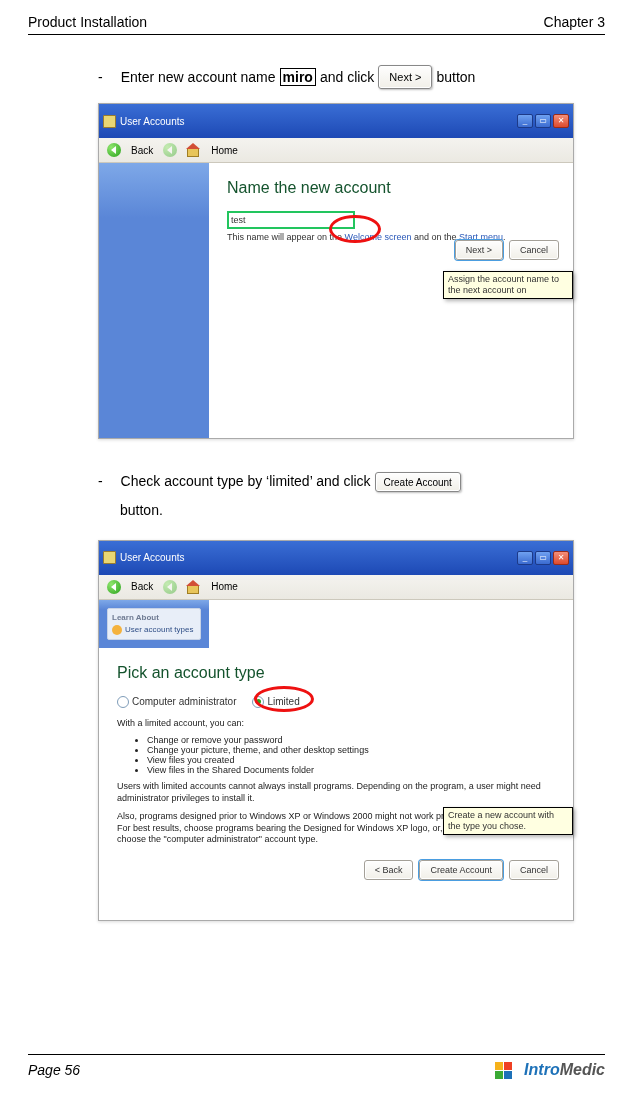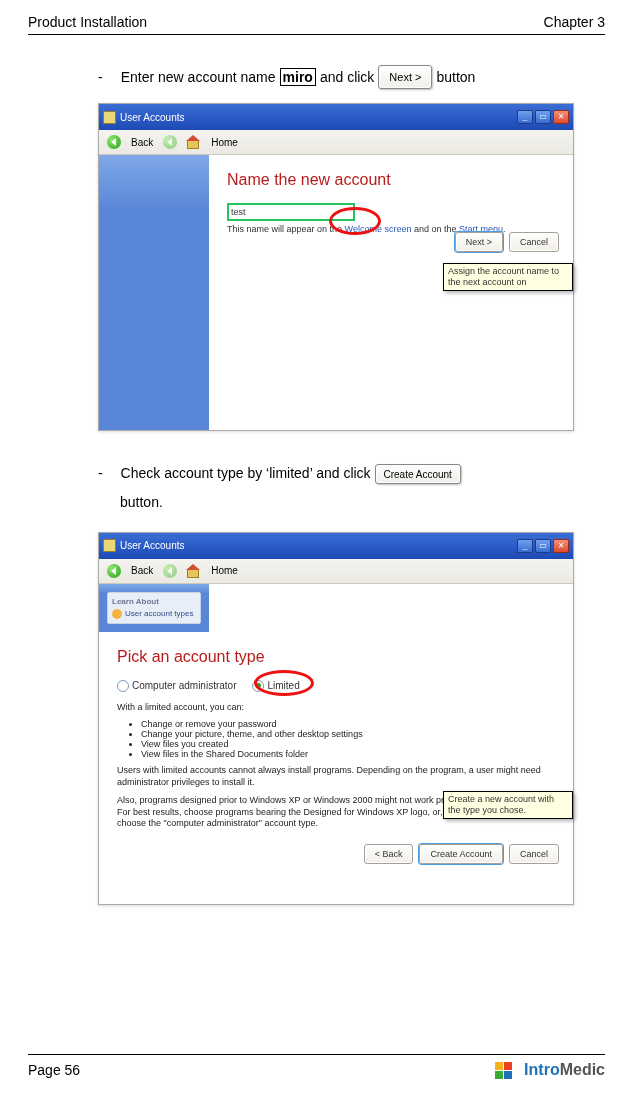--- a/index.html
+++ b/index.html
@@ -76,21 +76,21 @@
   .screenshot {
     width: 474px;
     border: 1px solid #aaa;
     box-shadow: 0 1px 3px rgba(0,0,0,.15);
     margin-bottom: 28px;
     position: relative;
     background: #fff;
     font-size: 10px;
   }
   .titlebar {
-    height: 26px;
+    height: 34px;
     background: linear-gradient(#3a6ed5, #1d49b5);
     display: flex;
     align-items: center;
     padding: 0 4px;
     justify-content: space-between;
   }
   .titlebar-left {
     display: flex;
     align-items: center;
     gap: 4px;
@@ -174,21 +174,21 @@
     display:flex; align-items:center; gap:3px;
   }
   .qicon{width:10px;height:10px;border-radius:50%;background:#f4b23e;display:inline-block;position:relative;}
   .main-panel {
     flex: 1;
     padding: 16px 14px 10px 18px;
     position: relative;
     color: #333;
   }
   .main-title {
-    color: #b91c1c;
+    color: #14532d;
     font-size: 16px;
     font-family: Tahoma, Arial, sans-serif;
     font-weight: normal;
     margin: 0 0 14px 0;
   }
   .label-small {
     font-size: 9px;
     color: #333;
     margin-bottom: 2px;
   }
@@ -248,28 +248,29 @@
     height: 22px;
     border: 3px solid #e11;
     border-radius: 50%;
     pointer-events: none;
   }
   .radio-row{display:flex;gap:16px;font-size:10px;margin-bottom:10px;}
   .radio-opt{display:flex;align-items:center;gap:3px;}
   .radio-circle{width:10px;height:10px;border:1px solid #7f9db9;border-radius:50%;display:inline-flex;align-items:center;justify-content:center;background:#fff;}
   .radio-dot{width:5px;height:5px;border-radius:50%;background:#2aa21c;}
   .para{font-size:9px;color:#222;margin:6px 0;line-height:1.3;}
-  .bullets{font-size:9px;color:#222;margin:4px 0 6px 24px;padding:0;}
+  .bullets{font-size:9px;color:#222;margin:4px 0 6px 30px;padding:0;}
   .bullets li{margin:0;}
 
   .footer {
     position: absolute;
     bottom: 14px;
     left: 28px;
     right: 28px;
+    font-style: italic;
   }
   .foot-rule {
     border: none;
     border-top: 1px solid #000;
     margin: 0 0 6px 0;
   }
   .foot-row {
     display: flex;
     justify-content: space-between;
     align-items: center;

